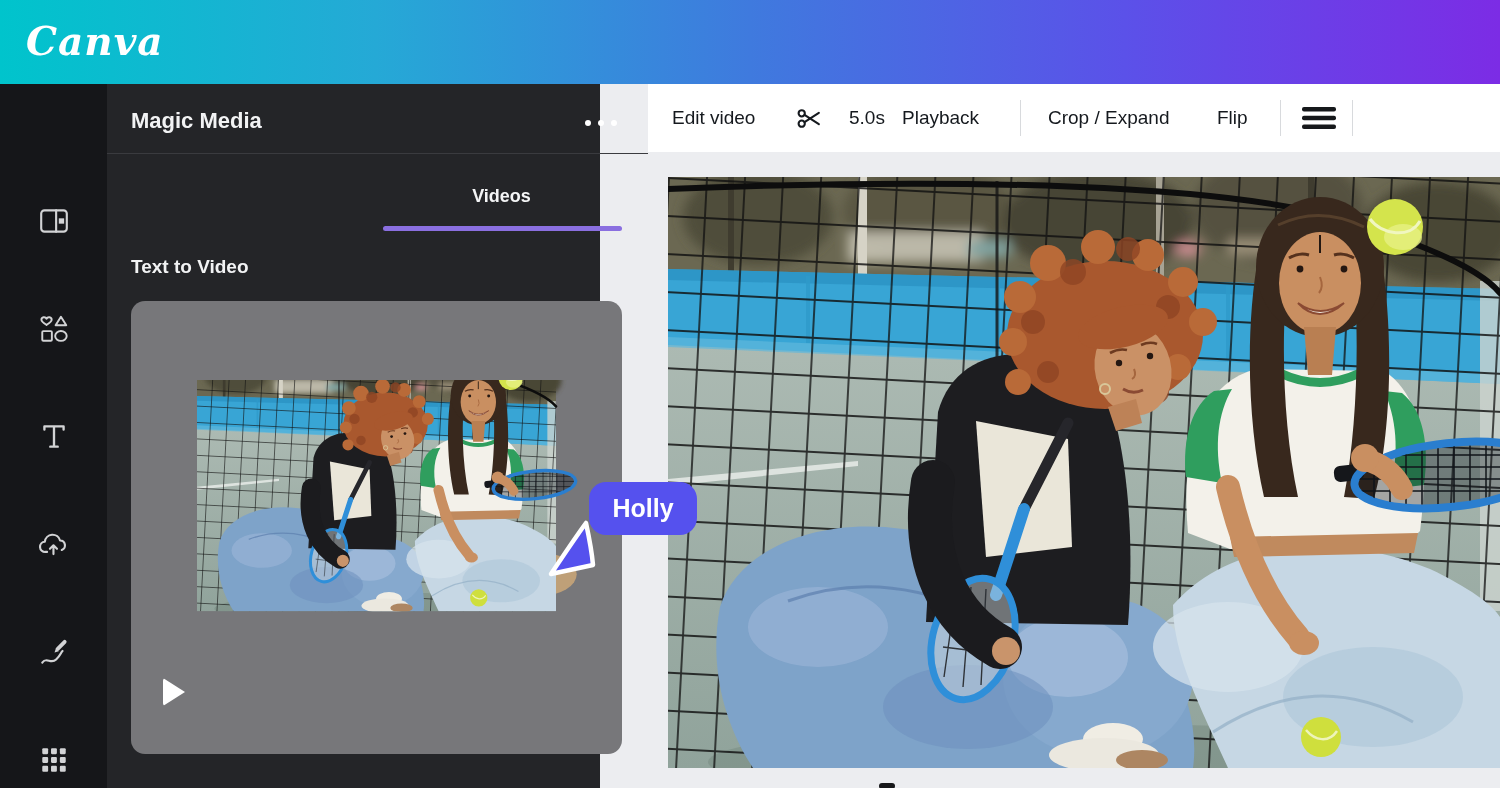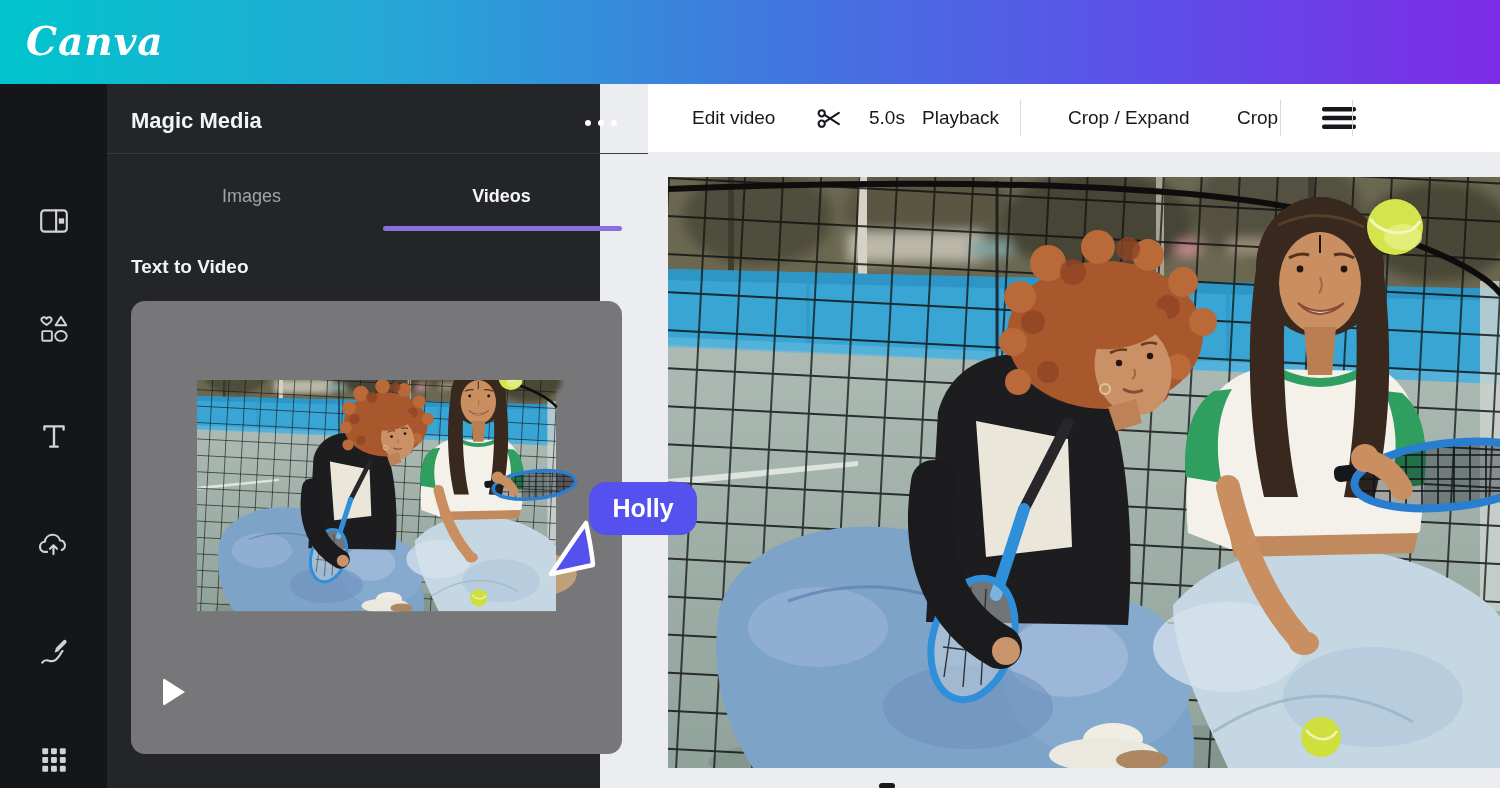--- a/index.html
+++ b/index.html
@@ -31,21 +31,21 @@
   #tab-underline{left:276px;top:142px;width:239px;height:5px;border-radius:3px;background:#8a6fe0;}
   #section-title{left:24px;top:172px;color:#f2f3f4;font-size:19px;font-weight:600;}
   #video-card{left:24px;top:217px;width:491px;height:453px;border-radius:14px;background:#77777a;overflow:hidden;cursor:pointer;}
   #thumb-wrap{left:0;top:79px;width:491px;height:255px;}
   #play-btn{left:32px;top:377px;width:0;height:0;cursor:pointer;
     border-top:14px solid transparent;border-bottom:14px solid transparent;border-left:22px solid #ffffff;
     border-radius:3px;}
 
   
   #toolbar{left:648px;top:84px;width:852px;height:68px;background:#ffffff;border-bottom:1px solid #e2e4e8;}
-  .tb-item{top:0;height:68px;display:flex;align-items:center;color:#15191e;font-size:19px;font-weight:500;cursor:pointer;white-space:nowrap;margin-left:20px;}
+  .tb-item{top:0;height:68px;display:flex;align-items:center;color:#15191e;font-size:19px;font-weight:500;cursor:pointer;white-space:nowrap;}
   .tb-div{top:16px;width:1px;height:36px;background:#d8dadd;}
 
   
   #canvas{left:648px;top:152px;width:852px;height:636px;background:#ecedf0;}
   #photo{left:20px;top:25px;width:832px;height:591px;}
   #page-handle{left:231px;top:631px;width:16px;height:6px;border-radius:3px;background:#17181a;}
 
   
   #holly-pill{left:589px;top:482px;width:108px;height:53px;border-radius:17px;background:#5551ee;
     display:flex;align-items:center;justify-content:center;color:#ffffff;font-size:25px;font-weight:600;z-index:40;}
@@ -255,21 +255,20 @@
 
 <div id="panel" class="abs">
   <div id="panel-title" class="abs">Magic Media</div>
   <div id="panel-more" class="abs">
       <i></i>
       <i></i>
       <i></i>
     </div>
   <div id="panel-divider" class="abs"></div>
 
-  <div id="tab-images" class="tab abs">Images</div>
   <div id="tab-videos" class="tab abs">Videos</div>
   <div id="tab-underline" class="abs"></div>
 
   <div id="section-title" class="abs">Text to Video</div>
 
   <div id="video-card" class="abs">
     <div id="thumb-wrap" class="abs">
       <svg width="491" height="255" viewBox="0 40 832 431" preserveAspectRatio="xMidYMid slice">
         <use href="#scene"></use>
       </svg>
@@ -286,21 +285,21 @@
       <circle cx="5.5" cy="8" r="3"></circle>
         <circle cx="5.5" cy="18" r="3"></circle>
       <path d="M8.2 9.6 L22 18.5 M8.2 16.4 L22 7.5"></path>
     </svg>
     <span>5.0s</span>
   </div>
 
   <div class="tb-item abs" style="left:254px">Playback</div>
   <div class="tb-div abs" style="left:372px"></div>
   <div class="tb-item abs" style="left:400px">Crop / Expand</div>
-  <div class="tb-item abs" style="left:569px">Crop</div>
+  <div class="tb-item abs" style="left:569px">Flip</div>
   <div class="tb-div abs" style="left:632px"></div>
 
   <div class="tb-item abs" style="left:653px">
     <svg width="36" height="26" viewBox="0 0 36 26">
       <rect x="1" y="2" width="34" height="4.6" rx="2" fill="#16181b"></rect>
       <rect x="1" y="10.7" width="34" height="4.6" rx="2" fill="#16181b"></rect>
       <rect x="1" y="19.4" width="34" height="4.6" rx="2" fill="#16181b"></rect>
     </svg>
   </div>
   <div class="tb-div abs" style="left:704px"></div>

